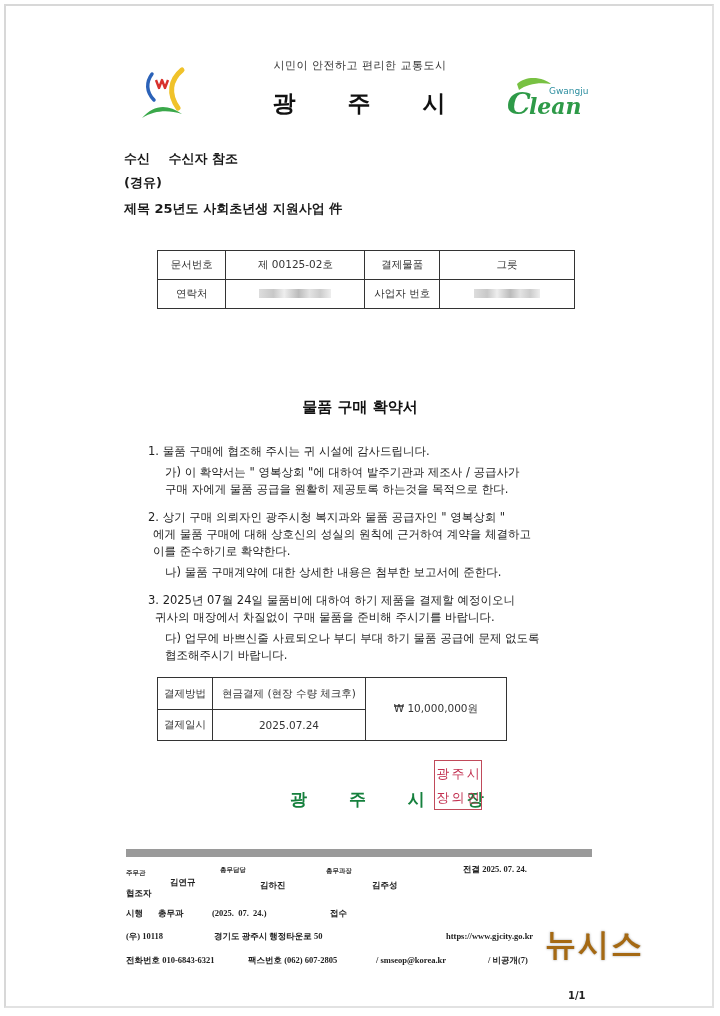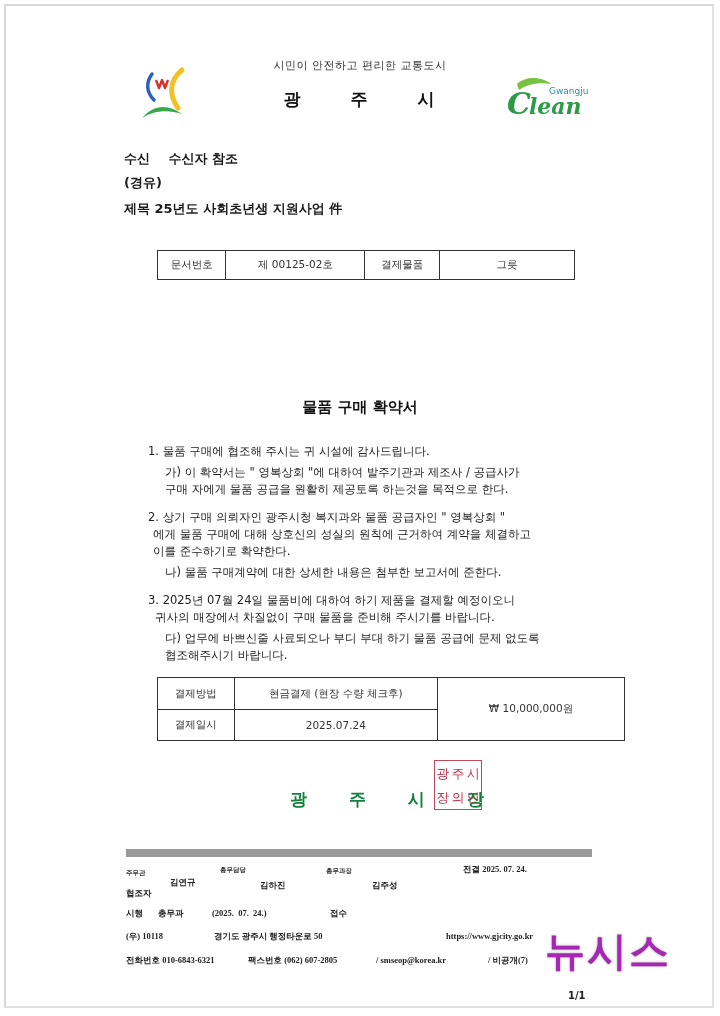--- a/index.html
+++ b/index.html
@@ -4,21 +4,21 @@
 <style>
   * { box-sizing: border-box; margin: 0; padding: 0; }
   html, body { width: 720px; height: 1016px; background: #ffffff; overflow: hidden; }
   body { font-family: "DejaVu Sans", "Liberation Sans", sans-serif; color: #222; position: relative; }
   .page-border {
     position: absolute; left: 4px; top: 4px; width: 710px; height: 1004px;
     border: 2px solid #d8d8d8; border-right-color: #e2e2e2; border-bottom-color: #e2e2e2;
   }
   .abs { position: absolute; }
   .slogan { left: 0; width: 720px; top: 58px; text-align: center; font-size: 11px; color: #333; letter-spacing: 0.5px; }
-  .org-title { left: 0; width: 720px; top: 88px; text-align: center; font-size: 17px; font-weight: bold; letter-spacing: 22px; color: #111; padding-left: 20px; }
+  .org-title { left: 0; width: 720px; top: 88px; text-align: center; font-size: 23px; font-weight: bold; letter-spacing: 22px; color: #111; padding-left: 20px; }
   .logo-left { left: 138px; top: 64px; width: 54px; height: 58px; }
   .logo-right { left: 505px; top: 76px; width: 90px; height: 44px; }
 
   .meta { left: 124px; font-size: 13px; font-weight: bold; color: #1a1a1a; }
   .meta .gap { display: inline-block; width: 14px; }
 
   table.info { position: absolute; border-collapse: collapse; font-size: 10.5px; color: #333; }
   table.info td { border: 1.5px solid #333; text-align: center; vertical-align: middle; }
   .blur { display: inline-block; height: 9px; background: linear-gradient(90deg,#ddd 0%,#c8c8c8 20%,#eee 35%,#bbb 55%,#e3e3e3 70%,#ccc 85%,#eee 100%); filter: blur(0.6px); }
   .blur-dark { background: linear-gradient(90deg,#ddd 0%,#bbb 25%,#555 38%,#bbb 50%,#ddd 62%,#aaa 78%,#e8e8e8 100%); }
@@ -28,21 +28,21 @@
   .para { left: 148px; font-size: 11.5px; line-height: 17px; color: #222; }
   .sub { left: 165px; }
 
   .mayor { left: 290px; top: 788px; font-size: 17px; font-weight: bold; letter-spacing: 18px; color: #15803d; }
   .seal { left: 434px; top: 760px; width: 48px; height: 50px; border: 1.5px solid #c04a5a; color: #c23050;
           display: grid; grid-template-columns: 1fr 1fr 1fr; grid-template-rows: 1fr 1fr; font-size: 13px; line-height: 1; text-align: center; align-items: center; }
 
   .grey-bar { left: 126px; top: 849px; width: 466px; height: 8px; background: #9a9a9a; }
   .foot { font-size: 8.5px; color: #222; font-weight: bold; font-family: Liberation Serif, serif; }
   .foot-s { font-size: 6.5px; color: #333; font-weight: bold; }
-  .watermark { left: 545px; top: 924px; font-size: 40px; font-weight: bold; color: #a21caf; letter-spacing: 2px;
+  .watermark { left: 545px; top: 924px; font-size: 31px; font-weight: bold; color: #a16207; letter-spacing: 2px;
                text-shadow: 0 0 2px #bbb, 0 0 3px #ccc; opacity: 0.95; }
   .pagenum { left: 568px; top: 990px; font-size: 10px; font-weight: bold; color: #222; }
 </style>
 </head>
 <body>
 
 <div class="page-border"></div>
 
 <div class="abs slogan">시민이 안전하고 편리한 교통도시</div>
 <div class="abs org-title">광 주 시</div>
@@ -82,40 +82,46 @@
       <col style="width:72px">
       <col style="width:130px">
     </colgroup>
   <tbody>
       <tr style="height:29px">
     <td>문서번호</td>
     <td>제 00125-02호</td>
     <td>결제물품</td>
     <td>그릇</td>
   </tr>
+  <tr style="height:29px">
+    <td>연락처</td>
+    <td><span class="blur" style="width:72px"></span></td>
+    <td>사업자 번호</td>
+    <td><span class="blur" style="width:66px"></span></td>
+  </tr>
 </tbody>
   </table>
 
 <div class="abs doc-title">물품 구매 확약서</div>
 
 <div class="abs para" style="top:443px;">1. 물품 구매에 협조해 주시는 귀 시설에 감사드립니다.</div>
 <div class="abs para sub" style="top:464px;">가) 이 확약서는 " 영복상회 "에 대하여 발주기관과 제조사 / 공급사가</div>
 <div class="abs para sub" style="top:481px;">구매 자에게 물품 공급을 원활히 제공토록 하는것을 목적으로 한다.</div>
 
 <div class="abs para" style="top:509px;">2. 상기 구매 의뢰자인 광주시청 복지과와 물품 공급자인 " 영복상회 "</div>
 <div class="abs para" style="top:526px; left:153px;">에게 물품 구매에 대해 상호신의 성실의 원칙에 근거하여 계약을 체결하고</div>
 <div class="abs para" style="top:543px; left:153px;">이를 준수하기로 확약한다.</div>
 <div class="abs para sub" style="top:564px;">나) 물품 구매계약에 대한 상세한 내용은 첨부한 보고서에 준한다.</div>
 
 <div class="abs para" style="top:592px;">3. 2025년 07월 24일 물품비에 대하여 하기 제품을 결제할 예정이오니</div>
 <div class="abs para" style="top:609px; left:155px;">귀사의 매장에서 차질없이 구매 물품을 준비해 주시기를 바랍니다.</div>
 <div class="abs para sub" style="top:630px;">다) 업무에 바쁘신줄 사료되오나 부디 부대 하기 물품 공급에 문제 없도록</div>
 <div class="abs para sub" style="top:647px;">협조해주시기 바랍니다.</div>
 
-<table class="info" style="left:157px; top:677px; width:468px;">
+<table class="info" style="left:157px; top:677px; width:350px;">
   <colgroup>
       <col style="width:66px">
       <col style="width:175px">
       <col style="width:161px">
     </colgroup>
   <tbody>
       <tr style="height:32px">
     <td>결제방법</td>
     <td>현금결제 (현장 수량 체크후)</td>
     <td rowspan="2">₩ 10,000,000원</td>

